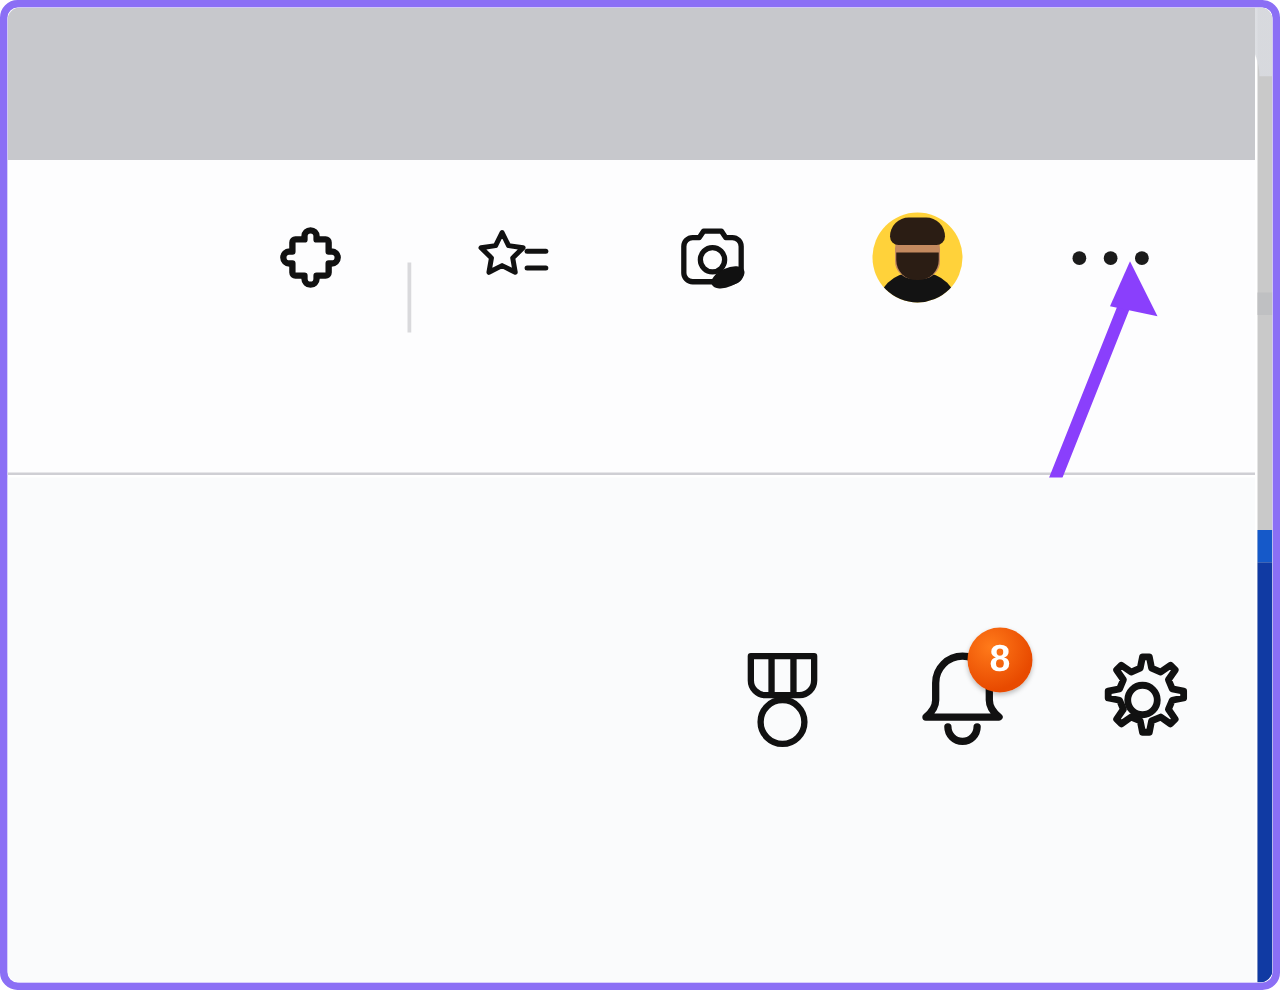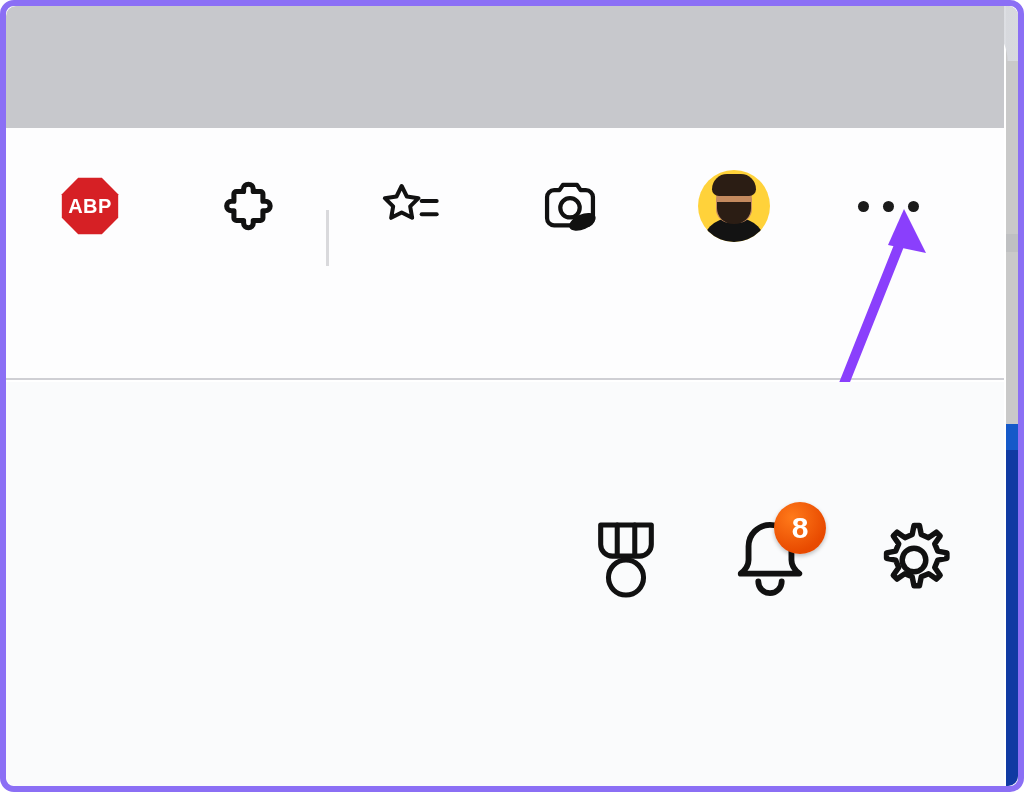--- a/index.html
+++ b/index.html
@@ -176,26 +176,20 @@
     <div class="seg b"></div>
     <div class="seg c"></div>
   </div>
   <div class="window-curve"></div>
 
   <div class="tabstrip"></div>
 
   <div class="toolbar">
     <div class="icons-row">
 
-      <div class="icon-btn abp">
-        <svg class="svgicon" width="66" height="66" viewBox="0 0 66 66">
-          <polygon points="20,2 46,2 64,20 64,46 46,64 20,64 2,46 2,20" fill="#d62025"></polygon>
-        </svg>
-        <span class="abp-label">ABP</span>
-      </div>
 
       <div class="icon-btn extensions">
         <svg class="svgicon" width="58" height="58" viewBox="0 0 24 24" fill="none" stroke="#111" stroke-width="2.1" stroke-linejoin="round" stroke-linecap="round">
           <path d="M13 3 a2 2 0 0 1 2 2 v1 h3 a1 1 0 0 1 1 1 v3 h1 a2 2 0 0 1 0 4 h-1 v3 a1 1 0 0 1-1 1 h-3 v1 a2 2 0 0 1-4 0 v-1 H8 a1 1 0 0 1-1-1 v-3 H6 a2 2 0 0 1 0-4 h1 V7 a1 1 0 0 1 1-1 h3 V5 a2 2 0 0 1 2-2 Z"></path>
         </svg>
       </div>
 
       <div class="sep sep-holder"></div>
 
       <div class="icon-btn favorites">

